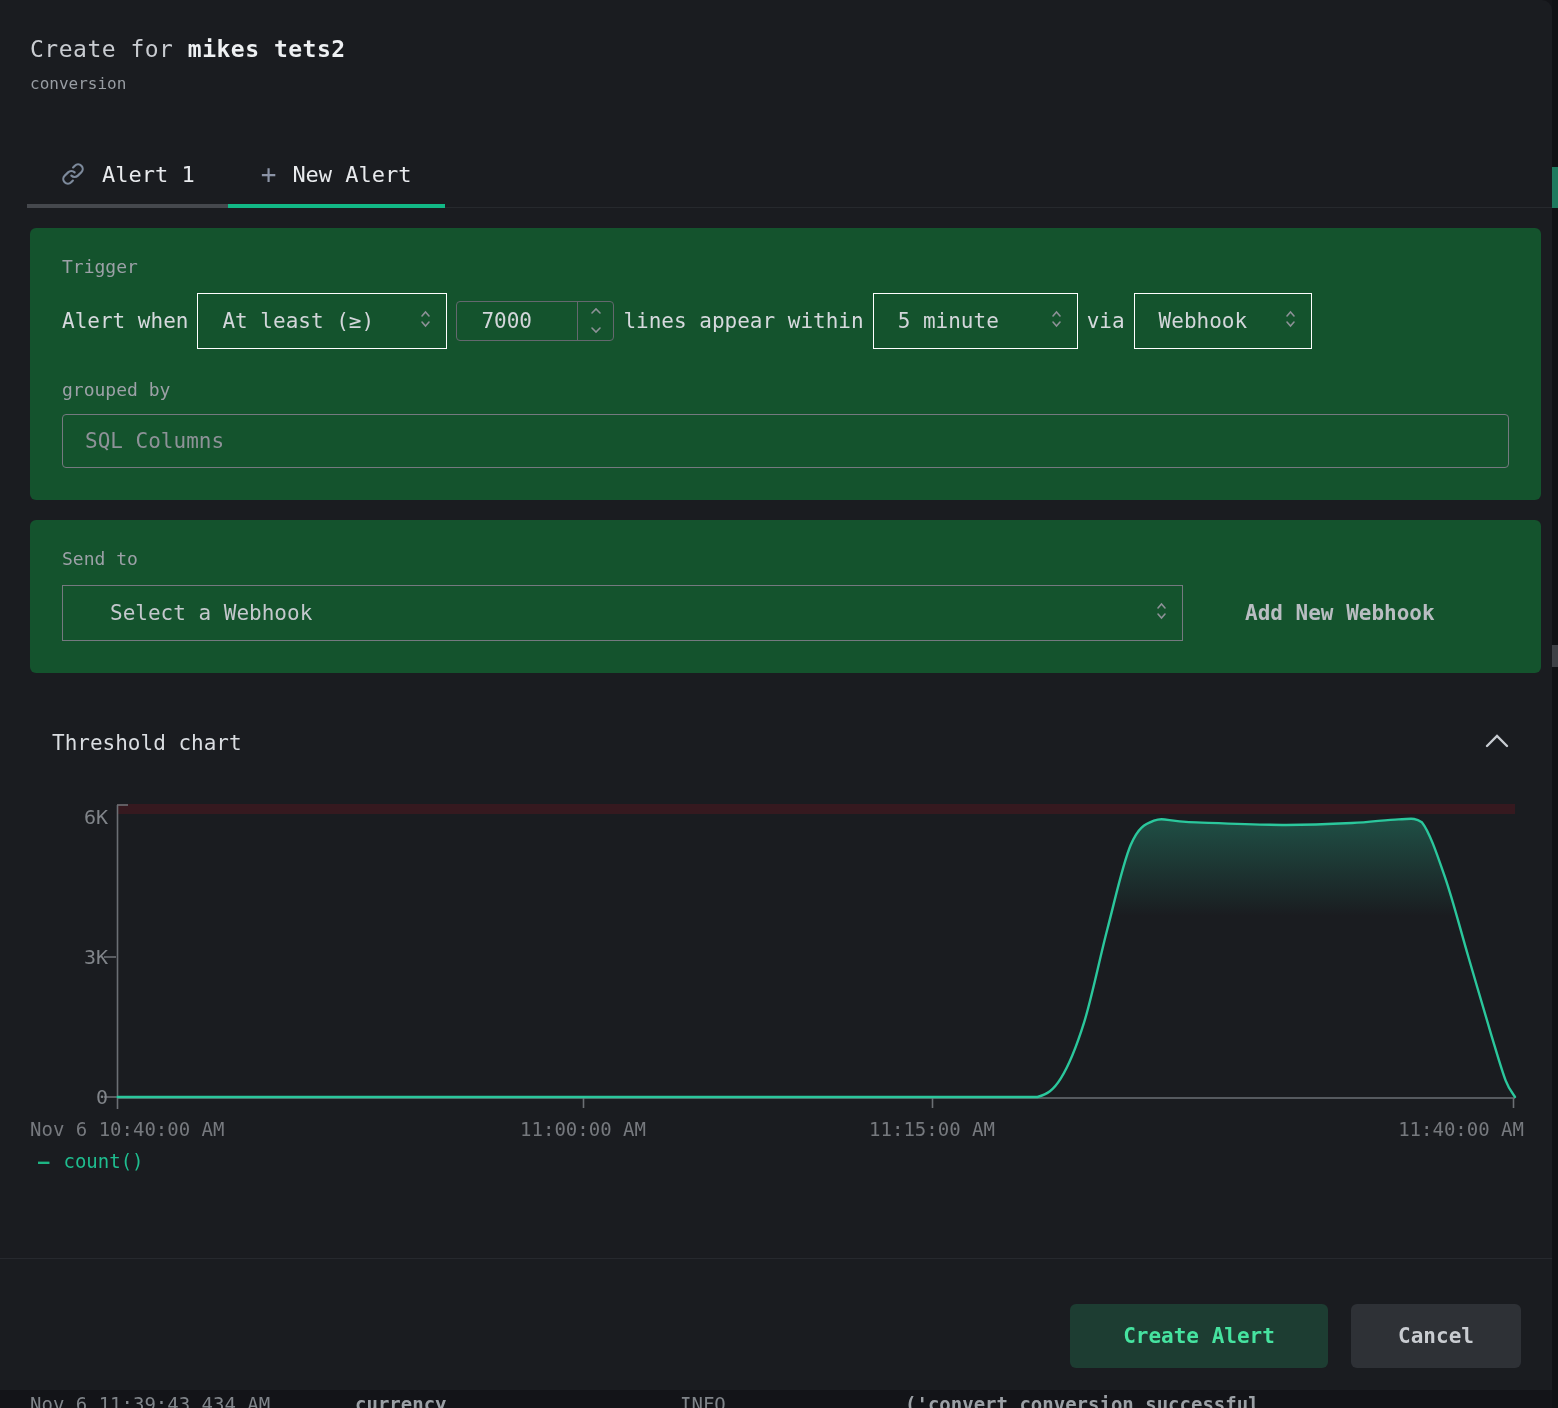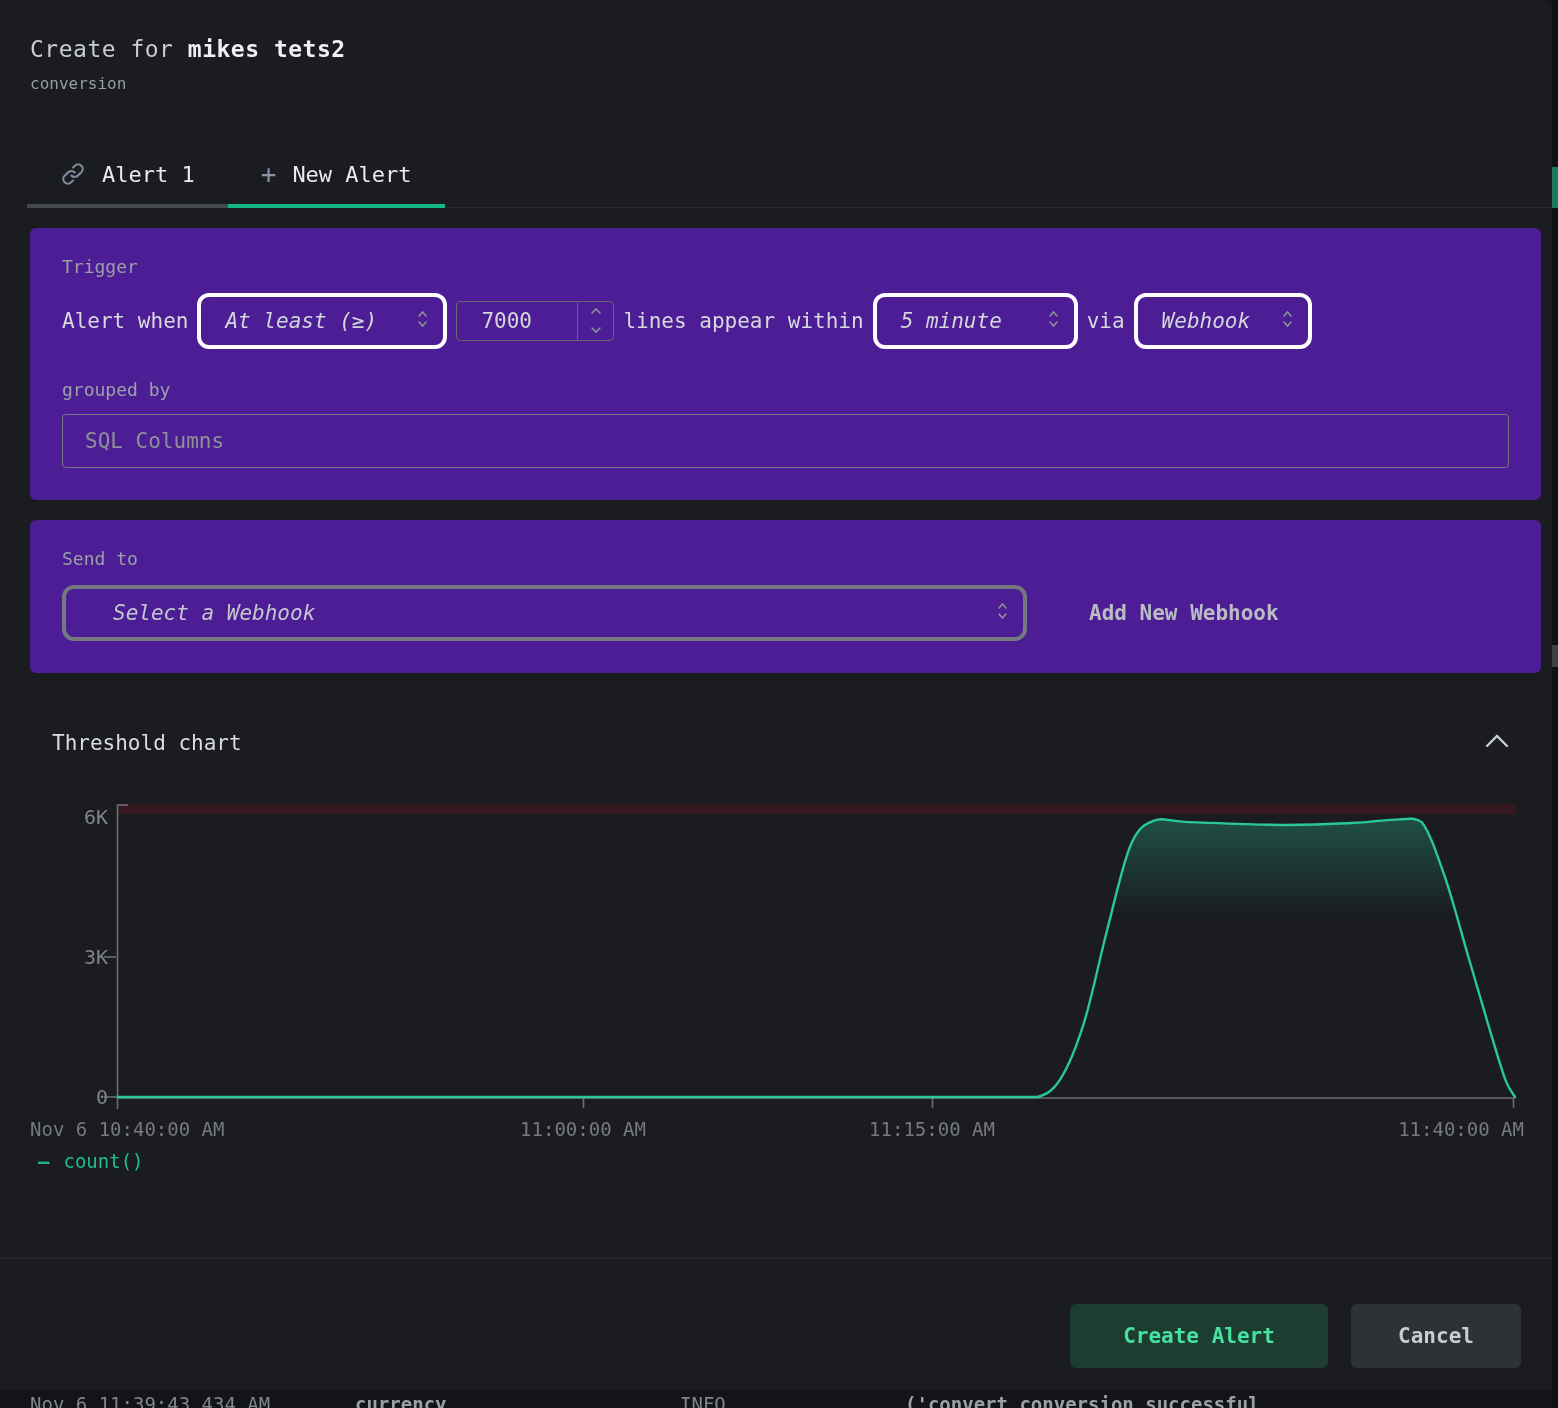--- a/index.html
+++ b/index.html
@@ -22,46 +22,46 @@
   
   .tabs { display:flex; margin:50px 0 0 27px; border-bottom:1px solid #26292d; }
   .tab { display:flex; align-items:center; gap:16px; padding:18px 33px 20px 33px;
          font-size:22px; color:#e8eaed; cursor:pointer; position:relative; }
   .tab::after { content:""; position:absolute; left:0; right:0; bottom:-1px; height:4px; }
   .tab.inactive::after { background:#45484d; }
   .tab.active::after  { background:#12b886; }
   .tab .plus { color:#8b93a5; font-size:26px; font-weight:normal; line-height:1; }
   .link-ic svg { display:block; }
   
-  .panel { background:#4c1d95; border-radius:6px; margin:20px 11px 0 30px; padding:28px 32px 32px 32px; }
+  .panel { background:#14532d; border-radius:6px; margin:20px 11px 0 30px; padding:28px 32px 32px 32px; }
   .panel.trigger { margin-top:20px; }
   .lbl { font-size:18px; color:#9ca1a7; }
   .trig-row { display:flex; align-items:center; gap:9px; margin-top:16px; font-size:21px; color:#d6d9dd; white-space:nowrap; }
   .sel { display:flex; align-items:center; justify-content:space-between;
-         border:4px solid #ffffff; border-radius:12px; height:56px;
-         padding:0 14px 0 24px; background:transparent; color:#d3d6da; font-size:21px; cursor:pointer;font-style:italic; }
+         border:1px solid #ffffff; border-radius:0; height:56px;
+         padding:0 14px 0 24px; background:transparent; color:#d3d6da; font-size:21px; cursor:pointer; }
   .sel .udc { color:#8d9197; }
   .w-comp { width:250px; }
   .w-win  { width:205px; }
   .w-chan { width:178px; }
   .numwrap { display:flex; align-items:stretch; border:1px solid #64686e; border-radius:4px; height:40px; width:158px; overflow:hidden; }
   .numwrap input { flex:1; min-width:0; background:transparent; border:none; outline:none;
                    color:#d3d6da; font-size:21px; padding-left:24px;
                    font-family:"DejaVu Sans Mono","Liberation Mono",monospace; }
   .stepper { width:36px; border-left:1px solid #64686e; display:flex; flex-direction:column; }
   .stepper button { flex:1; background:transparent; border:none; color:#8d9197; cursor:pointer; font-size:12px; line-height:1; padding:0; }
   .grp-lbl { margin-top:30px; }
   .grp-input { margin-top:14px; width:100%; height:54px; background:transparent;
                border:1px solid #75797f; border-radius:4px; color:#d3d6da;
                font-size:21px; padding:0 22px; outline:none;
                font-family:"DejaVu Sans Mono","Liberation Mono",monospace; }
   .grp-input::placeholder { color:#8e9298; opacity:1; }
   
   .send-row { display:flex; align-items:center; margin-top:16px; }
-  .sel.webhook { width:965px; border-color:#75797f; color:#c4c8cd;padding-left:47px; }
+  .sel.webhook { width:1121px; border-color:#75797f; color:#c4c8cd;padding-left:47px; }
   .add-webhook { margin-left:62px; background:none; border:none; color:#b9bdc2;
                  font-weight:bold; font-size:21px; cursor:pointer;
                  font-family:"DejaVu Sans Mono","Liberation Mono",monospace; }
   
   .th-head { display:flex; align-items:center; justify-content:space-between; margin:56px 38px 0 52px; }
   .th-title { font-size:21px; color:#dadde1; }
   .th-collapse { background:none; border:none; cursor:pointer; padding:4px; }
   .chart-wrap { position:relative; margin-top:40px; height:330px; }
   .chart-wrap svg.plot { position:absolute; left:0; top:0; }
   .ylab { position:absolute; left:8px; width:100px; text-align:right;

